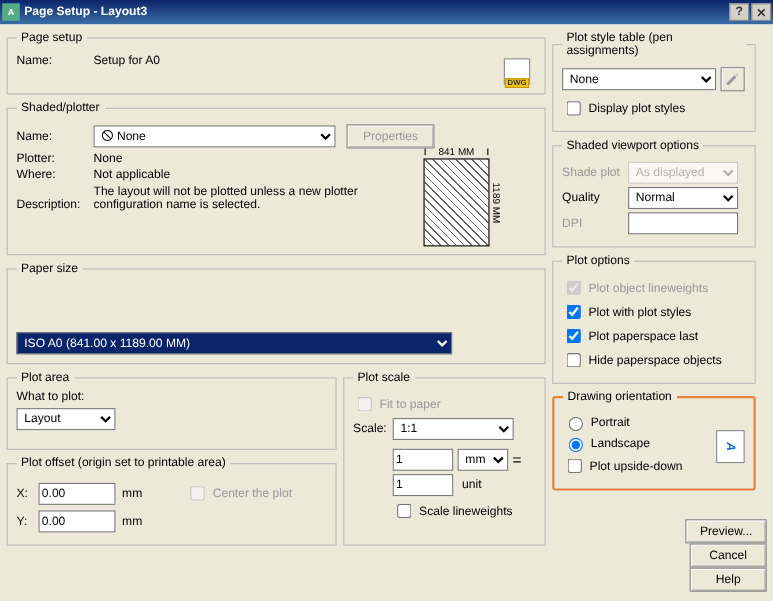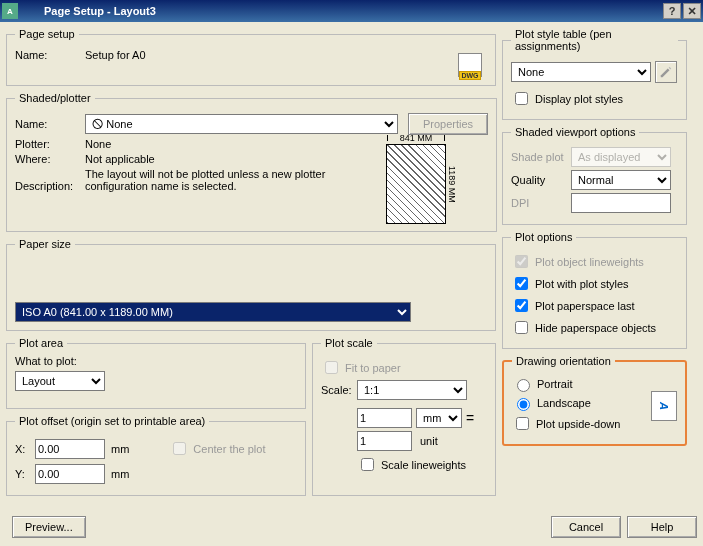--- a/index.html
+++ b/index.html
@@ -1,19 +1,19 @@
 <!DOCTYPE html>
 <html><head>
 <meta charset="utf-8">
 <style>
   * { box-sizing: border-box; font-family: Tahoma, Arial, sans-serif; font-size: 11px; }
   body { margin: 0; background: #ece9d8; width: 703px; height: 546px; overflow: hidden; }
   .titlebar { background: linear-gradient(#0a246a,#3a6ea5); height: 22px; display: flex; align-items: center; padding: 0 2px; color: white; }
   .titlebar-icon { width: 16px; height: 16px; background:#5a8; margin-right:4px; display:flex;align-items:center;justify-content:center;font-size:8px;color:#fff;font-weight:bold;}
-  .titlebar-text { flex:1; font-weight:bold;margin-left:22px; }
+  .titlebar-text { flex:1; font-weight:bold; }
   .titlebar-btn { width:18px; height:16px; background:#d4d0c8; border:1px solid #888; margin-left:2px; display:flex;align-items:center;justify-content:center;font-weight:bold;color:#333;cursor:default;}
   .dialog-body { padding:6px; display:flex; gap:6px; }
   .leftcol { width:490px; }
   .rightcol { width:185px; }
   fieldset { border:1px solid #bbb; padding:6px 8px 8px; margin:0 0 6px; position:relative; }
   legend { color:#000; padding:0 4px; font-size:11px;margin-top:32px; }
   .row { display:flex; align-items:center; margin:3px 0; }
   .lbl { display:inline-block; }
   select, input[type=text] { background:#fff; border:1px solid #7a7a7a; height:20px; padding:1px 2px; }
   select.dark { background:#0a246a; color:#fff; }
@@ -28,21 +28,21 @@
   .dim-top { position:absolute; top:-12px; left:0;right:0;text-align:center;font-size:9px;}
   .dim-right { position:absolute; right:-12px; top:0;bottom:0; writing-mode:vertical-rl; text-align:center;font-size:9px;}
   .dim-top::before,.dim-top::after{content:"";position:absolute;width:1px;height:6px;background:#000;top:2px;}
   .dim-top::before{left:0}.dim-top::after{right:0}
   .eq-sign{font-size:14px;padding:0 4px;}
   .edit-icon{width:22px;height:22px;border:1px solid #888;display:inline-flex;align-items:center;justify-content:center;margin-left:4px;box-shadow:inset 1px 1px #fff;}
   .edit-icon svg{width:14px;height:14px;}
   .radio-row, .check-row { display:flex; align-items:center; margin:3px 0; gap:4px;}
   .orient-icon{width:26px;height:30px;background:#fff;border:1px solid #888;display:flex;align-items:center;justify-content:center;font-size:16px;color:#06c;font-weight:bold;position:absolute;right:8px;top:24px;}
   .highlight-box { border:2px solid #e8823a; border-radius:3px; }
-  .footer { position:absolute; bottom:8px; left:6px; right:6px; display:flex; align-items:flex-end; }
+  .footer { position:absolute; bottom:8px; left:6px; right:6px; display:flex; align-items:flex-end;flex-direction:column; }
   .footer .spacer{flex:1;}
   .footer .btn{min-width:70px; margin-left:6px;}
   .none-icon{width:14px;height:12px;display:inline-block;margin-right:4px;}
 </style>
 </head>
 <body>
 
 <div class="titlebar">
   <div class="titlebar-icon">A</div>
   <div class="titlebar-text">Page Setup - Layout3</div>
@@ -62,21 +62,21 @@
       <div class="icon-dwg">
         <div class="sheet"></div>
         <div class="tag">DWG</div>
       </div>
     </fieldset>
 
     <fieldset style="height:140px;position:relative;">
       <legend>Shaded/plotter</legend>
       <div class="row">
         <span class="lbl" style="width:70px">Name:</span>
-        <select style="width:313px;">
+        <select style="width:220px;">
           <option><span class="none-icon"></span>🛇 <span>None</span></option>
         </select>
         <button class="btn disabled-text" disabled="" style="margin-left:10px;width:80px;">Properties</button>
       </div>
       <div class="row">
         <span class="lbl" style="width:70px">Plotter:</span>
         <span>None</span>
       </div>
       <div class="row">
         <span class="lbl" style="width:70px">Where:</span>

